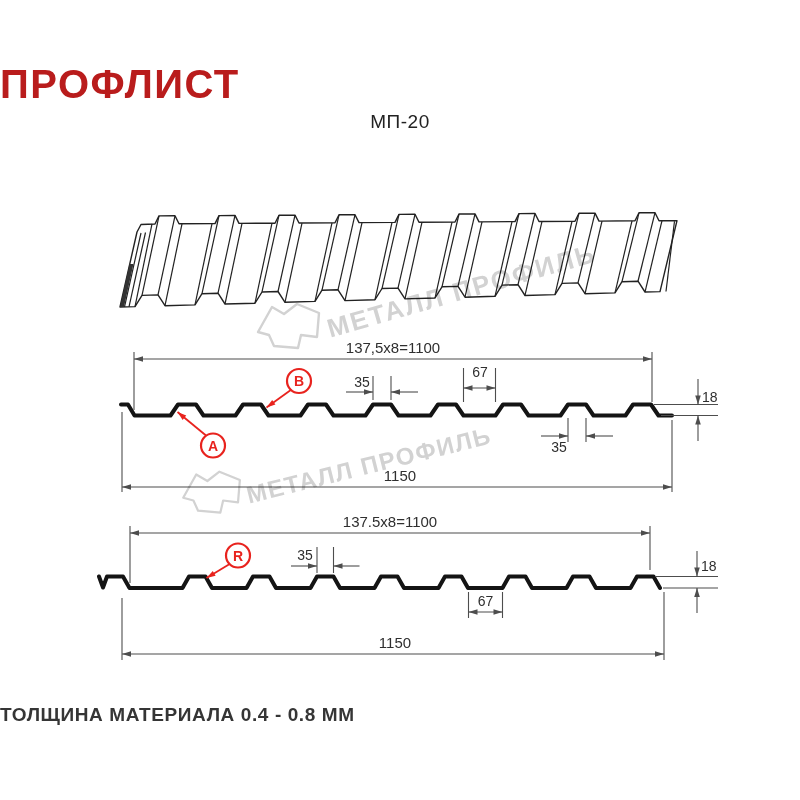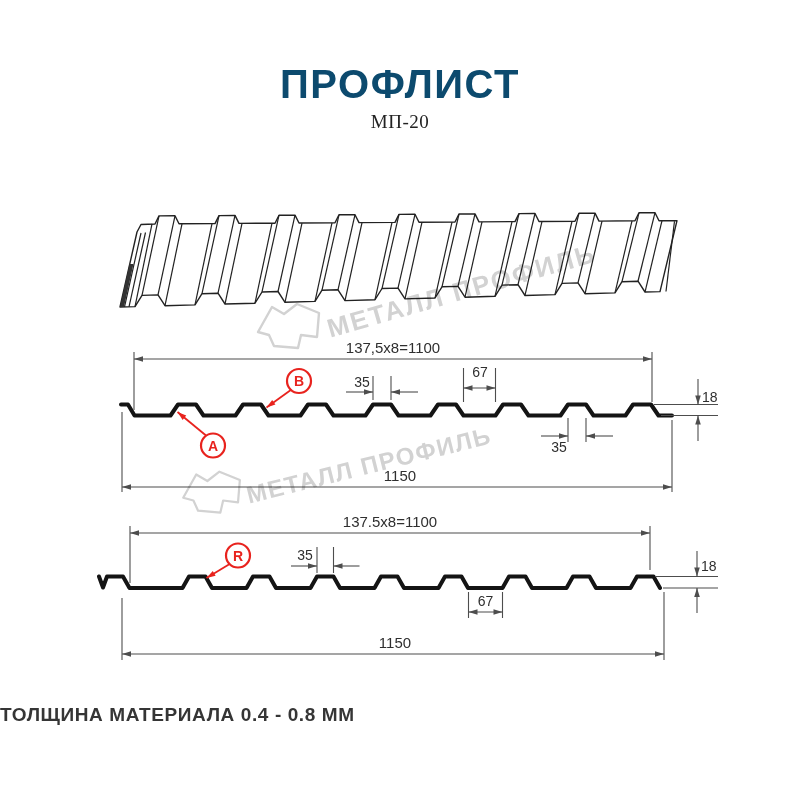--- a/index.html
+++ b/index.html
@@ -1,21 +1,21 @@
 <!DOCTYPE html>
 <html><head>
 <meta charset="utf-8">
 <style>
   html,body{margin:0;padding:0;background:#ffffff;}
   .page{position:relative;width:800px;height:800px;background:#fff;overflow:hidden;
         font-family:"Liberation Sans",sans-serif;}
-  .title{position:absolute;top:62px;left:0;right:0;text-align:center;
-         font-size:40px;font-weight:700;letter-spacing:1.5px;color:#0c4a6e;z-index:2;}
+  .title{position:absolute;top:62px;left:0;right:0;text-align:left;
+         font-size:40px;font-weight:700;letter-spacing:1.5px;color:#b91c1c;z-index:2;}
   .subtitle{position:absolute;top:111px;left:0;right:0;text-align:center;
-         font-size:19px;font-weight:400;letter-spacing:0.5px;color:#222;z-index:2;font-family:Liberation Serif, serif;}
+         font-size:19px;font-weight:400;letter-spacing:0.5px;color:#222;z-index:2;}
   .footer{position:absolute;top:704px;left:0;right:0;
          font-size:19px;font-weight:700;letter-spacing:0.6px;color:#353535;z-index:2;}
   svg#drawing{position:absolute;left:0;top:0;z-index:1;}
   .wm{position:absolute;z-index:3;mix-blend-mode:multiply;pointer-events:none;color:#d2d2d2;}
   .wm-text{position:absolute;white-space:nowrap;font-weight:700;
            transform-origin:left center;}
   .wm1 .wm-text{left:73px;top:14px;font-size:26px;letter-spacing:2px;transform:rotate(-16deg);}
   .wm2 .wm-text{left:68px;top:14px;font-size:24px;letter-spacing:1.5px;transform:rotate(-14deg);}
   text.dim{font-family:"Liberation Sans",sans-serif;font-size:14px;fill:#2f2f2f;}
   text.dimBig{font-family:"Liberation Sans",sans-serif;font-size:15px;fill:#2f2f2f;}

